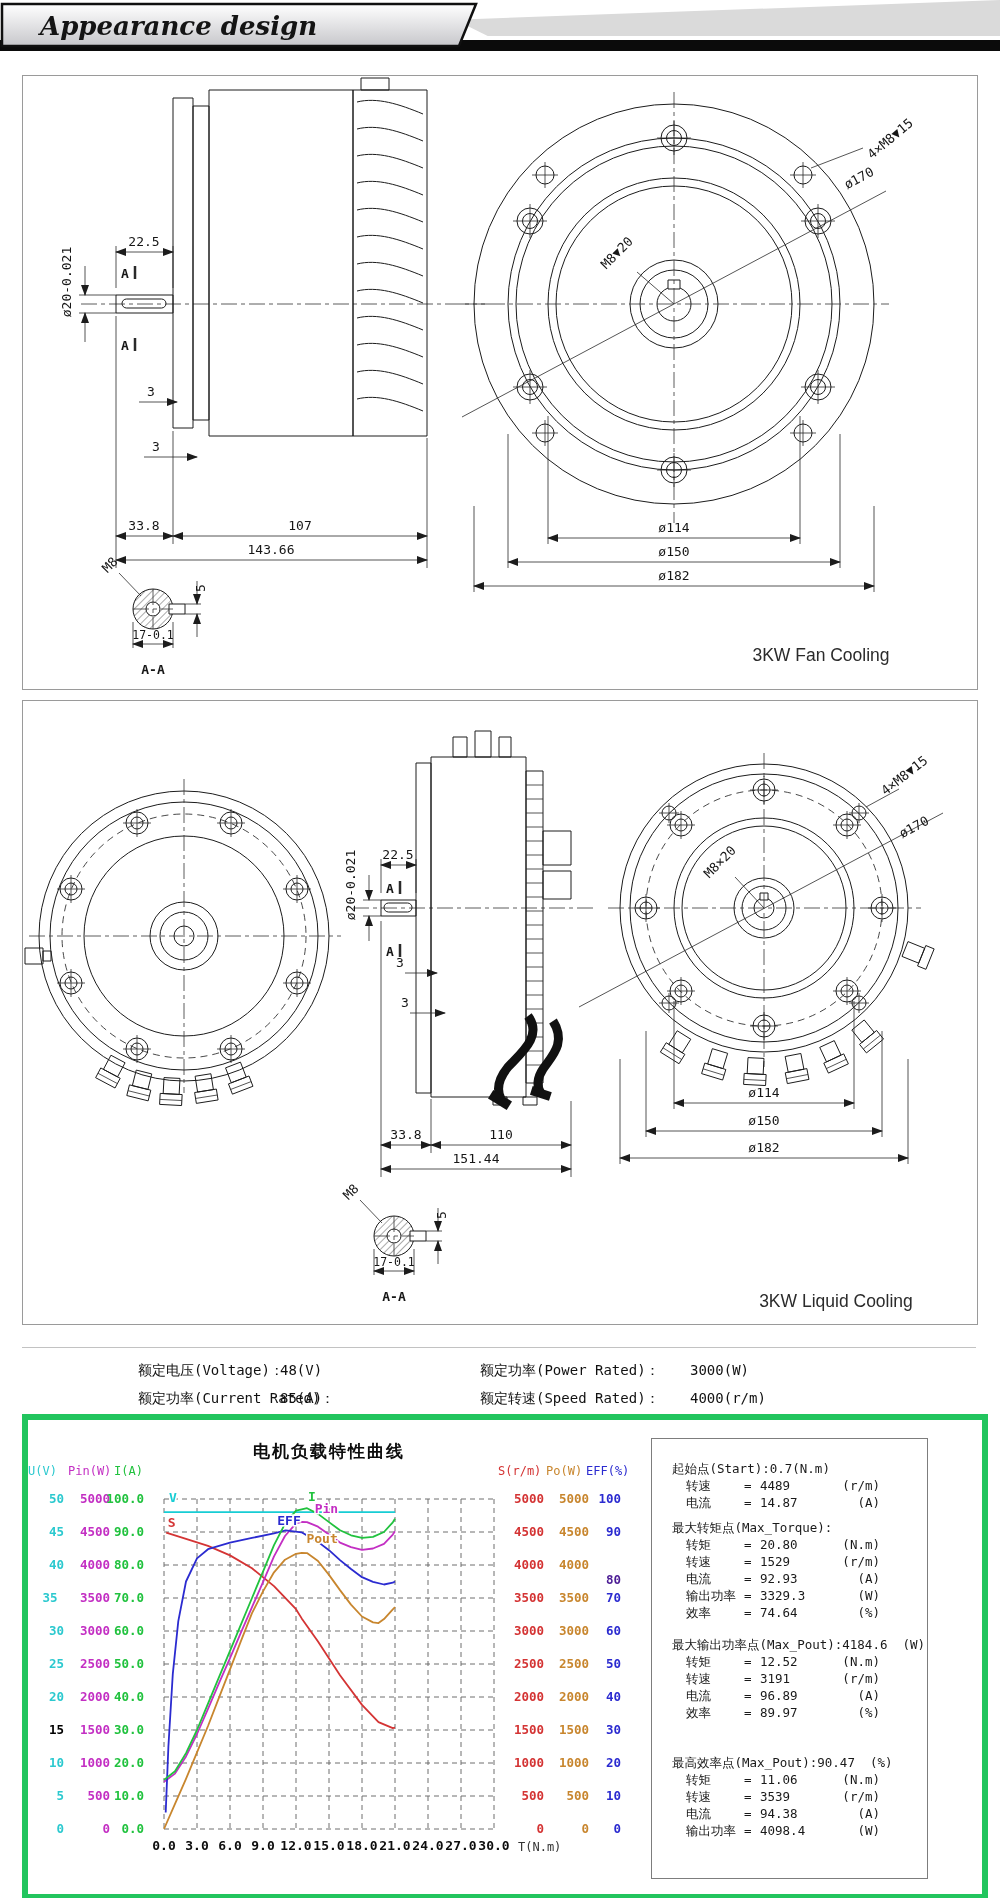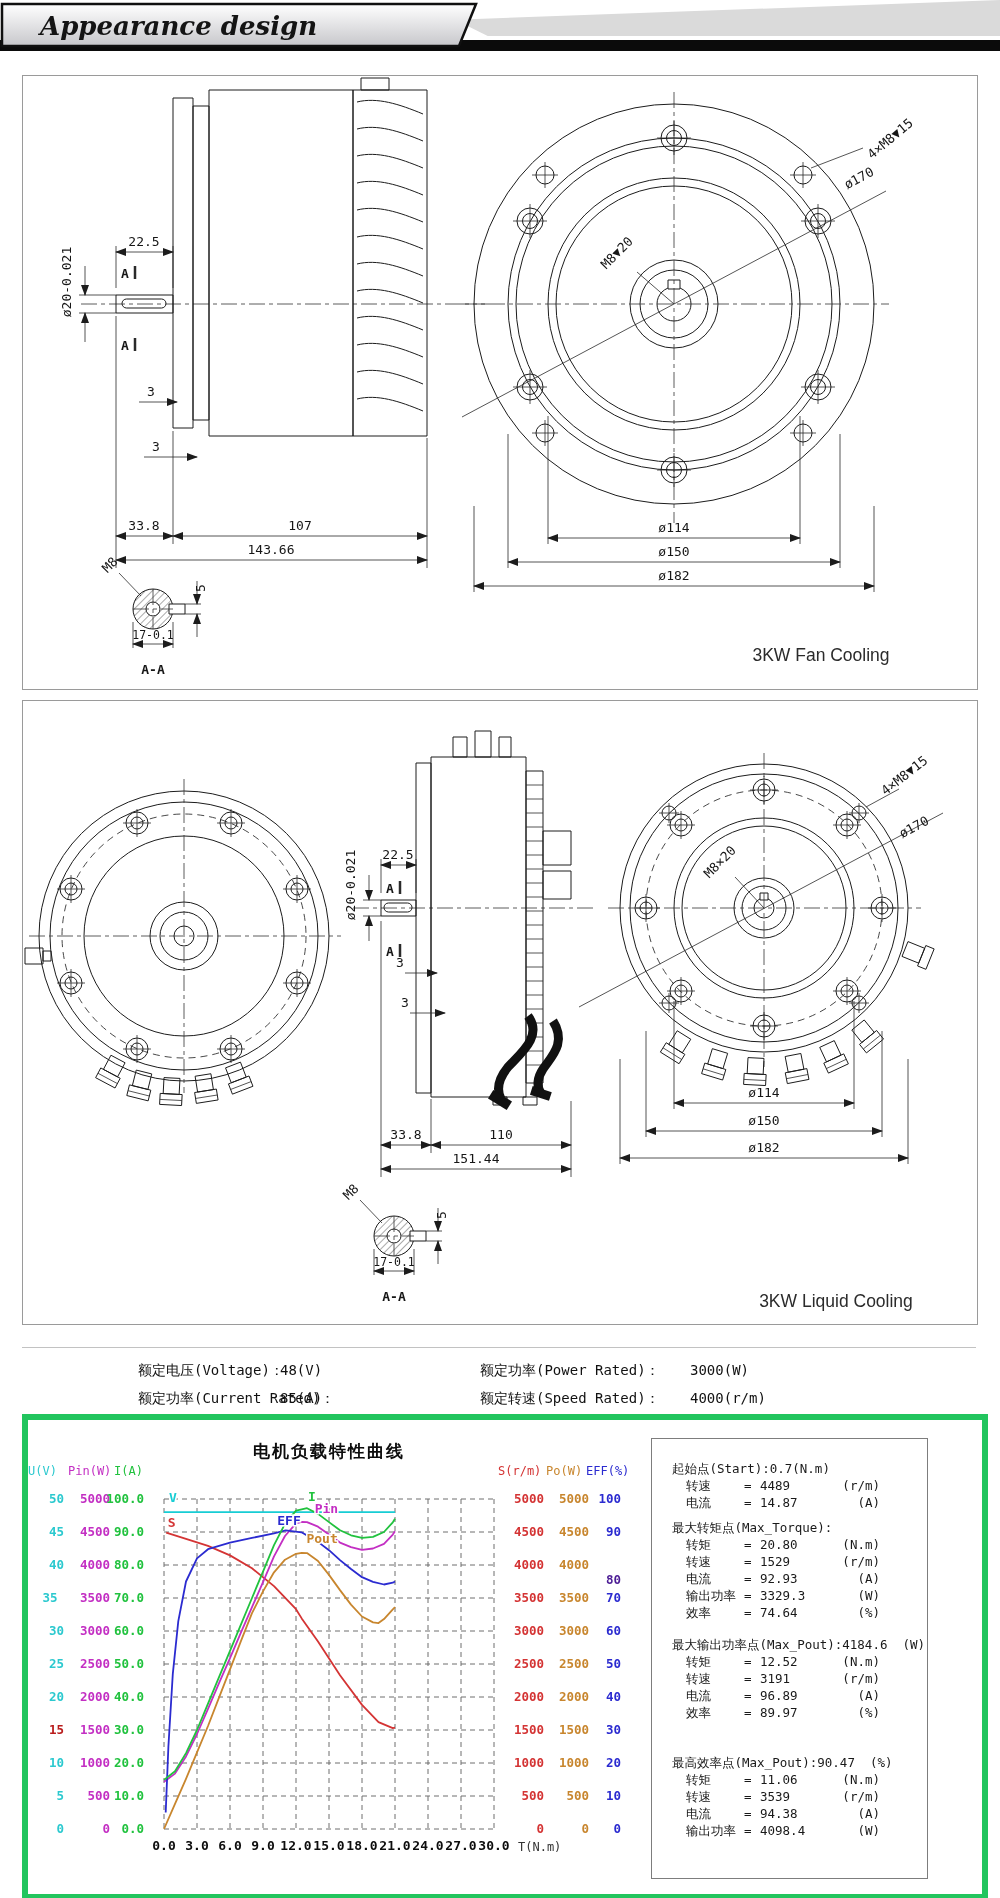--- a/index.html
+++ b/index.html
@@ -534,21 +534,21 @@
       </div>
     </div>
 <div class="axhead" style="left: 0px; top: 44px; width: 44px; color: rgb(44, 201, 207);">U(V)</div>
     <div class="tick" style="left: 8px; top: 71px; width: 28px; color: rgb(44, 201, 207);">50</div>
     <div class="tick" style="left: 8px; top: 104px; width: 28px; color: rgb(44, 201, 207);">45</div>
     <div class="tick" style="left: 8px; top: 137px; width: 28px; color: rgb(44, 201, 207);">40</div>
     <div class="tick" style="left: 8px; top: 170px; width: 28px; color: rgb(44, 201, 207); text-align: center;">35</div>
     <div class="tick" style="left: 8px; top: 203px; width: 28px; color: rgb(44, 201, 207);">30</div>
     <div class="tick" style="left: 8px; top: 236px; width: 28px; color: rgb(44, 201, 207);">25</div>
     <div class="tick" style="left: 8px; top: 269px; width: 28px; color: rgb(44, 201, 207);">20</div>
-    <div class="tick" style="left: 8px; top: 302px; width: 28px; color: #b91c1c;">15</div>
+    <div class="tick" style="left: 8px; top: 302px; width: 28px; color: #000000;">15</div>
     <div class="tick" style="left: 8px; top: 335px; width: 28px; color: rgb(44, 201, 207);">10</div>
     <div class="tick" style="left: 8px; top: 368px; width: 28px; color: rgb(44, 201, 207);">5</div>
     <div class="tick" style="left: 8px; top: 401px; width: 28px; color: rgb(44, 201, 207);">0</div>
     <div class="axhead" style="left: 40px; top: 44px; width: 52px; color: rgb(195, 47, 195);">Pin(W)</div>
     <div class="tick" style="left: 46px; top: 71px; width: 36px; color: rgb(195, 47, 195);">5000</div>
     <div class="tick" style="left: 46px; top: 104px; width: 36px; color: rgb(195, 47, 195);">4500</div>
     <div class="tick" style="left: 46px; top: 137px; width: 36px; color: rgb(195, 47, 195);">4000</div>
     <div class="tick" style="left: 46px; top: 170px; width: 36px; color: rgb(195, 47, 195);">3500</div>
     <div class="tick" style="left: 46px; top: 203px; width: 36px; color: rgb(195, 47, 195);">3000</div>
     <div class="tick" style="left: 46px; top: 236px; width: 36px; color: rgb(195, 47, 195);">2500</div>

